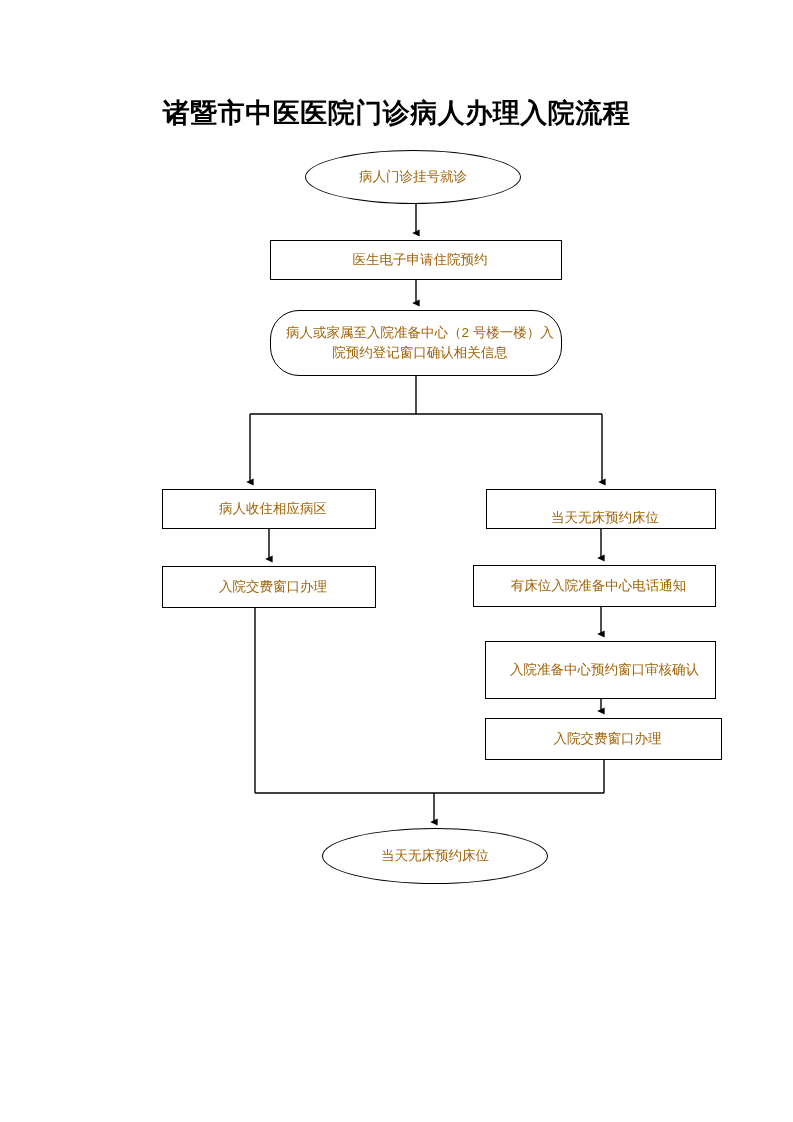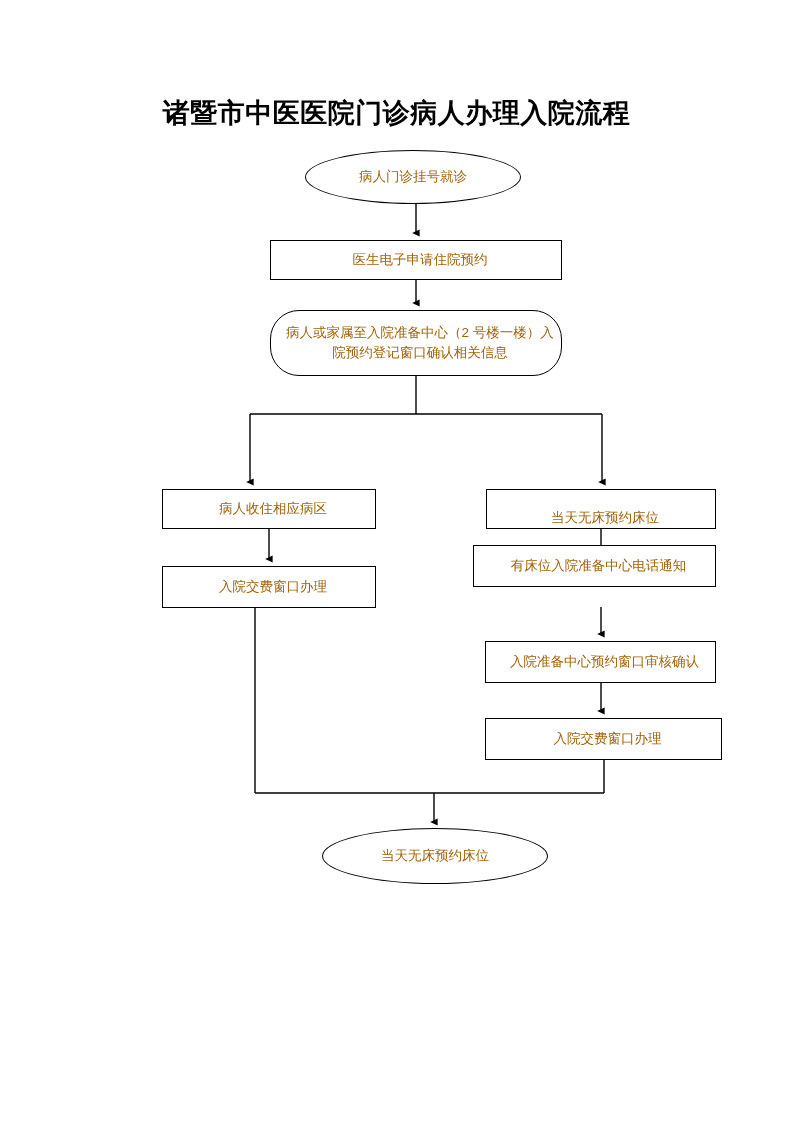--- a/index.html
+++ b/index.html
@@ -68,22 +68,22 @@
 
   
   .n-start       { left: 305px; top: 150px;  width: 216px; height: 54px; }
   .n-doctor      { left: 270px; top: 240px;  width: 292px; height: 40px; }
   .n-center      { left: 270px; top: 310px;  width: 292px; height: 66px; border-radius: 29px; }
 
   .n-bed-yes     { left: 162px; top: 489px;  width: 214px; height: 40px; }
   .n-pay-left    { left: 162px; top: 566px;  width: 214px; height: 42px; }
 
   .n-bed-no      { left: 486px; top: 489px;  width: 230px; height: 40px; align-items: flex-end; }
-  .n-phone       { left: 473px; top: 545px;  width: 243px; height: 42px; }
-  .n-audit       { left: 485px; top: 641px;  width: 231px; height: 42px; }
+  .n-phone       { left: 473px; top: 565px;  width: 243px; height: 42px; }
+  .n-audit       { left: 485px; top: 641px;  width: 231px; height: 58px; }
   .n-pay-right   { left: 485px; top: 718px;  width: 237px; height: 42px; }
 
   .n-end         { left: 322px; top: 828px;  width: 226px; height: 56px; }
 </style>
 </head>
 <body>
 
 <svg id="flow-canvas" viewBox="0 0 793 1122" xmlns="http://www.w3.org/2000/svg">
   <defs>
     <marker id="arrowhead" markerWidth="9" markerHeight="9" refX="4" refY="4.2" orient="auto" markerUnits="userSpaceOnUse">

